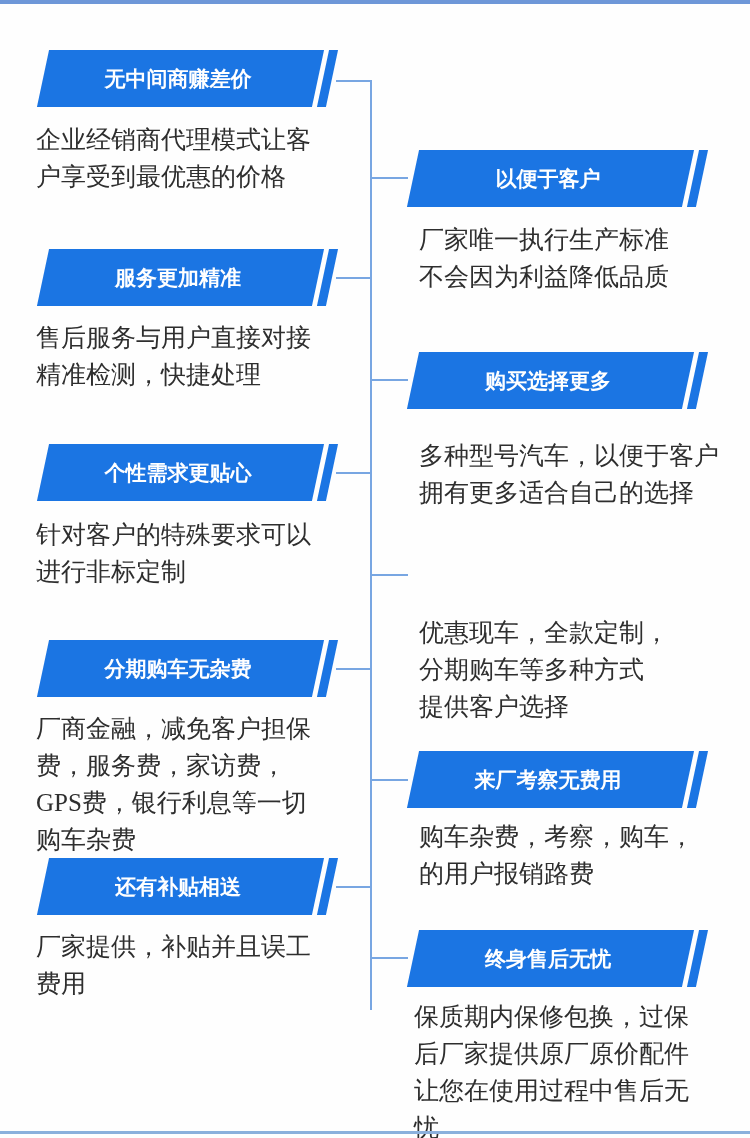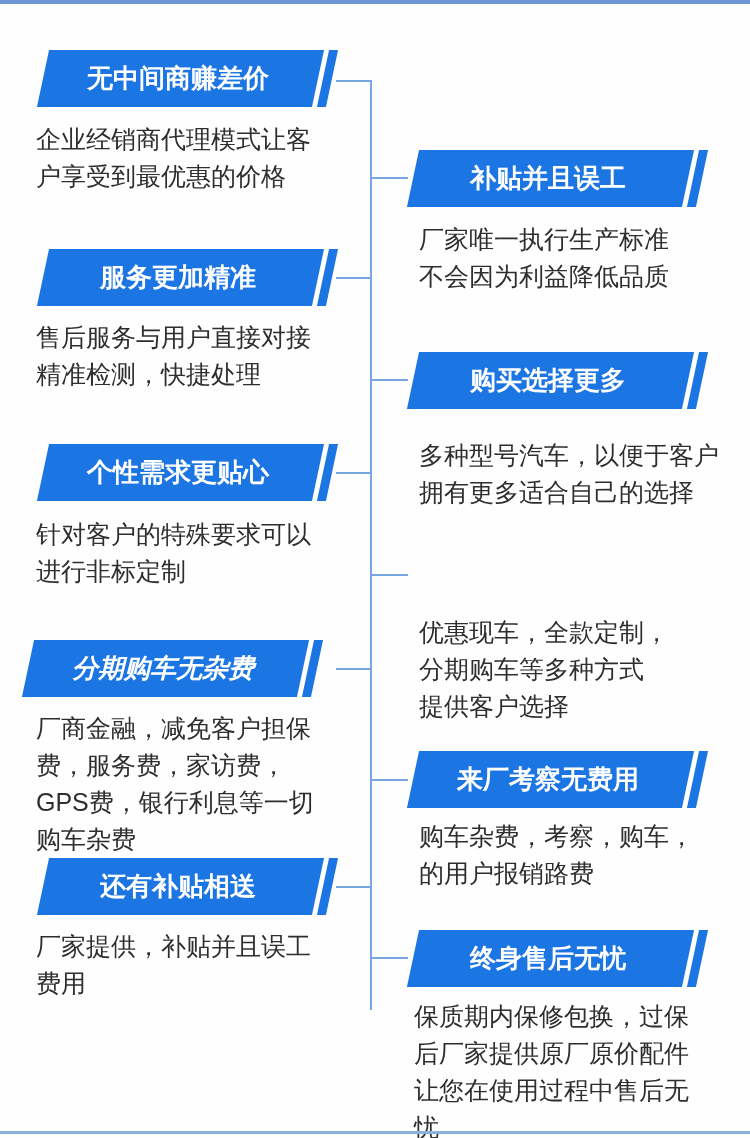--- a/index.html
+++ b/index.html
@@ -15,24 +15,24 @@
   .banner .shape{
     position:absolute;left:8px;right:17px;top:0;bottom:0;
     background:var(--accent-blue,#1b75e3);transform:skewX(-12deg);
   }
   .banner .tip{
     position:absolute;right:3px;width:9px;top:0;bottom:0;
     background:var(--accent-blue,#1b75e3);transform:skewX(-12deg);
   }
   .banner .label{
     position:absolute;left:0;right:14px;top:0;bottom:0;text-align:center;line-height:57px;
-    color:var(--header-text,#ffffff);font-size:26px;font-weight:bold;white-space:nowrap;
+    color:var(--header-text,#ffffff);font-size:21px;font-weight:bold;white-space:nowrap;
   }
   .body-text{position:absolute;font-size:25px;line-height:37px;color:var(--body-text,#2e2e2e);}
-  .body-text div{white-space:nowrap;}
+  .body-text div{white-space:nowrap;font-family:Liberation Serif, serif;}
 </style>
 </head>
 <body>
 
 <div class="canvas">
   <div class="top-bar"></div>
   <div class="vline"></div>
 
   <div class="banner" style="left:35px;top:50px;">
     <div class="shape"></div>
@@ -41,21 +41,21 @@
   </div>
   <div class="connector" style="left:336px;top:80px;width:36px;"></div>
   <div class="body-text" style="left:36px;top:121px;width:330px;">
     <div>企业经销商代理模式让客</div>
     <div>户享受到最优惠的价格</div>
   </div>
 
   <div class="banner" style="left:405px;top:150px;">
     <div class="shape"></div>
     <div class="tip"></div>
-    <div class="label">补贴并且误工</div>
+    <div class="label">以便于客户</div>
   </div>
   <div class="connector" style="left:370px;top:177px;width:38px;"></div>
   <div class="body-text" style="left:419px;top:221px;width:320px;">
     <div>厂家唯一执行生产标准</div>
     <div>不会因为利益降低品质</div>
   </div>
 
   <div class="banner" style="left:35px;top:249px;">
     <div class="shape"></div>
     <div class="tip"></div>
@@ -89,21 +89,21 @@
     <div>进行非标定制</div>
   </div>
 
   <div class="connector" style="left:370px;top:574px;width:38px;"></div>
   <div class="body-text" style="left:419px;top:614px;width:320px;">
     <div>优惠现车，全款定制，</div>
     <div>分期购车等多种方式</div>
     <div>提供客户选择</div>
   </div>
 
-  <div class="banner" style="left:20px;top:640px;font-style:italic;">
+  <div class="banner" style="left:35px;top:640px;">
     <div class="shape"></div>
     <div class="tip"></div>
     <div class="label">分期购车无杂费</div>
   </div>
   <div class="connector" style="left:336px;top:668px;width:36px;"></div>
   <div class="body-text" style="left:36px;top:710px;width:330px;">
     <div>厂商金融，减免客户担保</div>
     <div>费，服务费，家访费，</div>
     <div>GPS费，银行利息等一切</div>
     <div>购车杂费</div>

